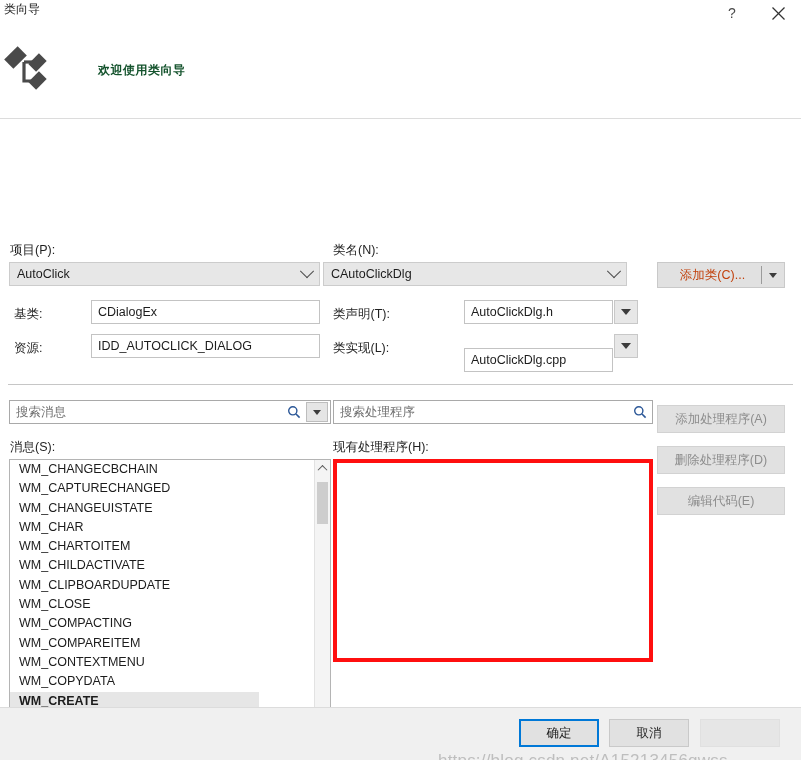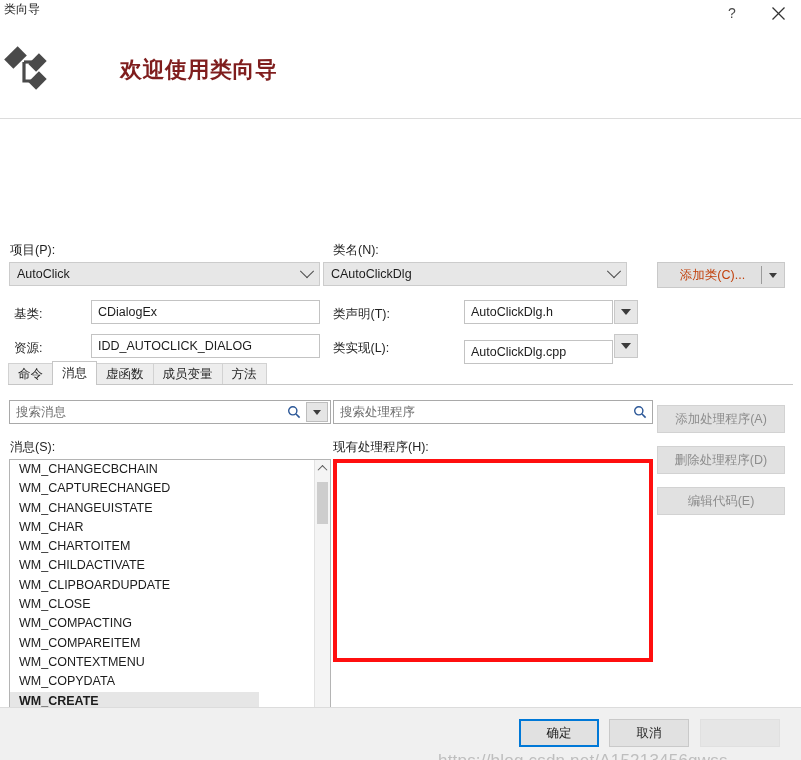--- a/index.html
+++ b/index.html
@@ -60,24 +60,24 @@
     align-items: center;
   }
   .header-icon {
     width: 56px;
     height: 56px;
     margin-left: 4px;
     margin-top: -6px;
     flex: 0 0 auto;
   }
   .header-title {
-    font-size: 22px;
+    font-size: 12px;
     font-weight: bold;
-    color: #7f1d1d;
-    margin-left: 60px;
+    color: #14532d;
+    margin-left: 38px;
     margin-top: -8px;
     letter-spacing: 0.5px;
   }
 
   
   .body-area {
     position: relative;
     height: 625px;
     padding: 0;
   }
@@ -496,44 +496,27 @@
   <div class="abs lbl" style="left:14px; top:221px;">
     <span>资源:</span>
   </div>
   <div class="abs tinput" style="left:91px; top:215px; width:229px;">
     <span>IDD_AUTOCLICK_DIALOG</span>
   </div>
 
   <div class="abs lbl" style="left:333px; top:221px;">
     <span>类实现(L):</span>
   </div>
-  <div class="abs tinput" style="left:464px; top:221px; width:149px;">
+  <div class="abs tinput" style="left:464px; top:229px; width:149px;">
     <span>AutoClickDlg.cpp</span>
   </div>
   <div class="abs dropbtn" style="left:614px; top:215px;">
     <span class="tri-down"></span>
   </div>
 
-  <div class="tabstrip">
-    <div class="tab">
-        <span>命令</span>
-      </div>
-    <div class="tab active">
-        <span>消息</span>
-      </div>
-    <div class="tab">
-        <span>虚函数</span>
-      </div>
-    <div class="tab">
-        <span>成员变量</span>
-      </div>
-    <div class="tab">
-        <span>方法</span>
-      </div>
-  </div>
   <div class="tabline"></div>
 
   <div class="abs searchbox" style="left:9px; top:281px; width:322px;">
     <div class="ph">搜索消息</div>
     <div class="mag">
       <svg width="14" height="14" viewBox="0 0 14 14" aria-hidden="true">
         <circle cx="5.8" cy="5.8" r="4.1" fill="none" stroke="#2b5797" stroke-width="1.4"></circle>
         <line x1="9" y1="9" x2="12.6" y2="12.6" stroke="#2b5797" stroke-width="1.6"></line>
       </svg>
     </div>

